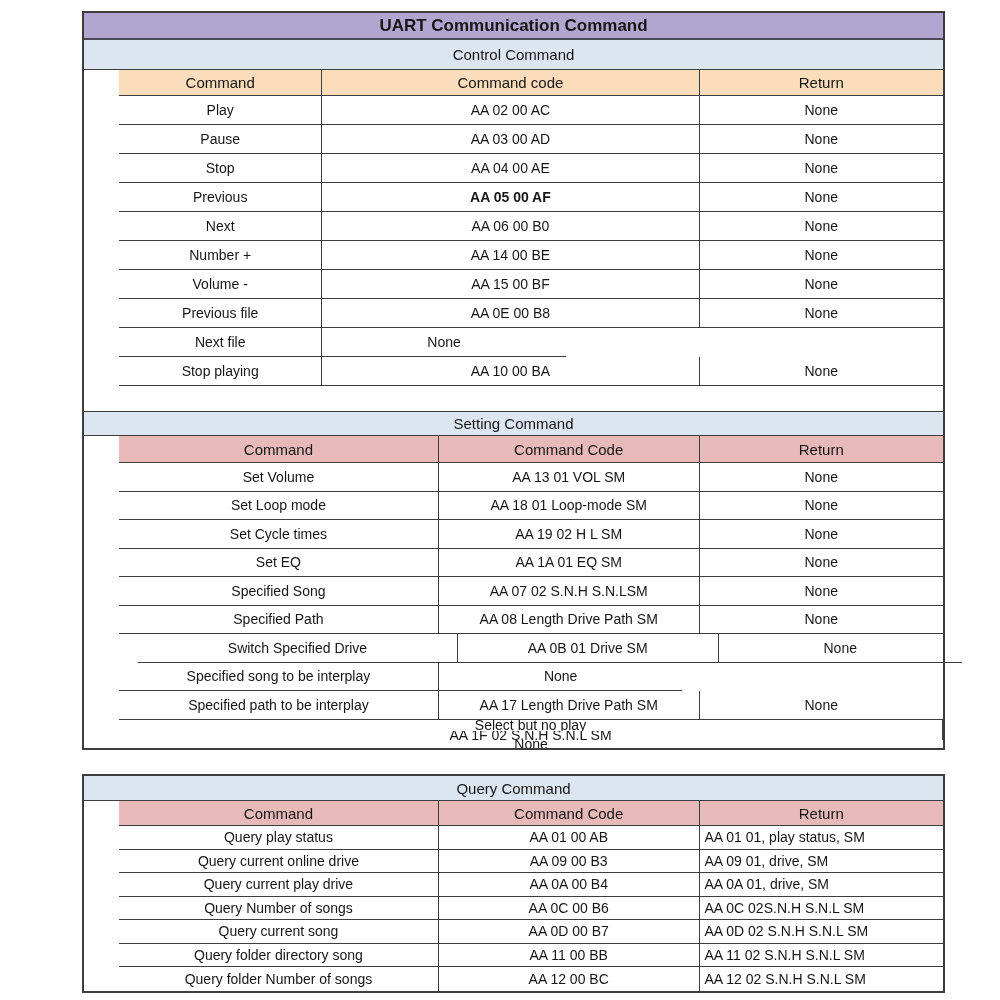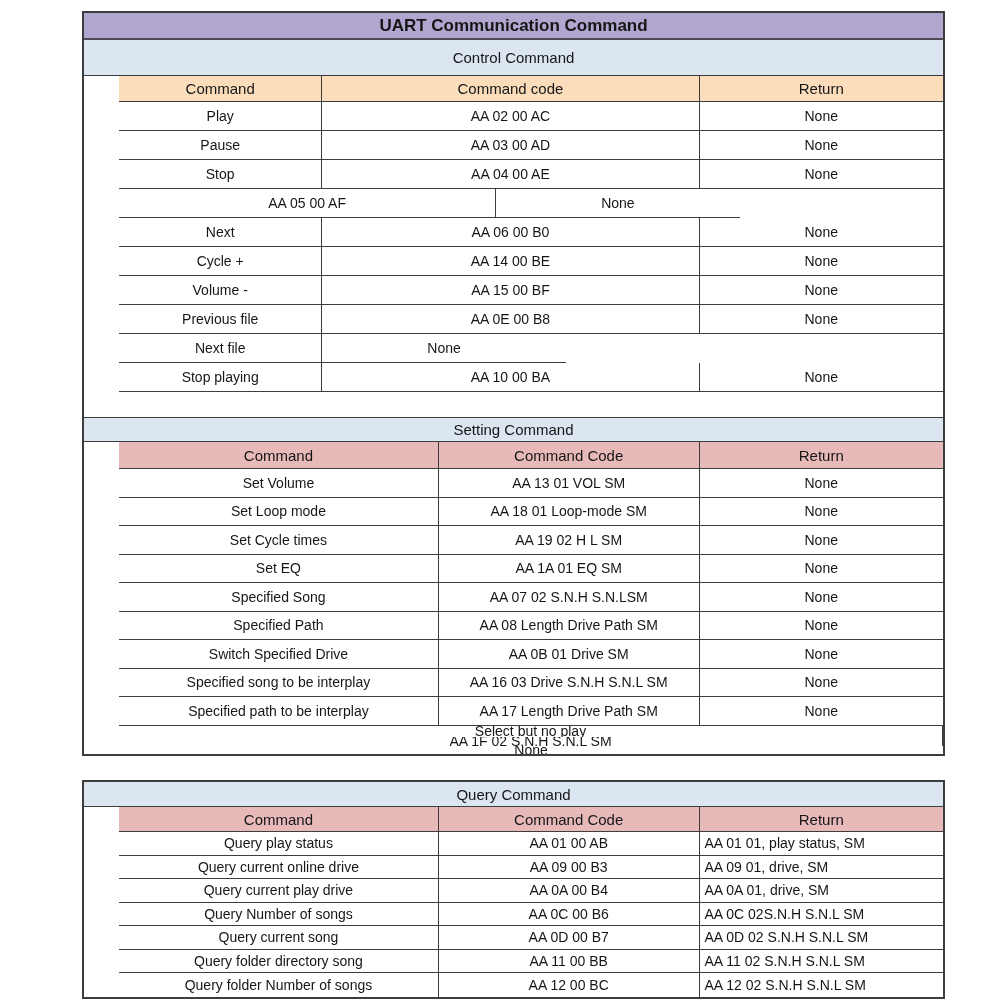--- a/index.html
+++ b/index.html
@@ -75,21 +75,21 @@
     border-bottom: 1.5px solid var(--border, #3d3d3d);
   }
 </style>
 </head>
 <body>
 
 <div class="doc">
   <div class="block">
     <div class="bar title-bar">UART Communication Command</div>
     <div id="sect-0">
-        <div class="bar section-bar" style="height: 36px;">Control Command</div>
+        <div class="bar section-bar" style="height: 30px;">Control Command</div>
         <div class="row hdr hdr-peach" style="height: 26px;">
           <div class="cell" style="flex: 0 0 24.68%;">Command</div>
           <div class="cell" style="flex: 0 0 45.77%;">Command code</div>
           <div class="cell" style="flex: 0 0 29.55%;">Return</div>
         </div>
         <div class="row" style="height: 29px;">
           <div class="cell" style="flex: 0 0 24.68%;">Play</div>
           <div class="cell" style="flex: 0 0 45.77%;">AA 02 00 AC</div>
           <div class="cell" style="flex: 0 0 29.55%;">None</div>
         </div>
@@ -97,30 +97,31 @@
           <div class="cell" style="flex: 0 0 24.68%;">Pause</div>
           <div class="cell" style="flex: 0 0 45.77%;">AA 03 00 AD</div>
           <div class="cell" style="flex: 0 0 29.55%;">None</div>
         </div>
         <div class="row" style="height: 29px;">
           <div class="cell" style="flex: 0 0 24.68%;">Stop</div>
           <div class="cell" style="flex: 0 0 45.77%;">AA 04 00 AE</div>
           <div class="cell" style="flex: 0 0 29.55%;">None</div>
         </div>
         <div class="row" style="height: 29px;">
-          <div class="cell" style="flex: 0 0 45.77%;">AA 05 00 AF</div>
+          <div class="cell" style="flex: 0 0 24.68%;">Previous</div>
+          <div class="cell" style="flex: 0 0 45.77%; font-weight: bold;">AA 05 00 AF</div>
           <div class="cell" style="flex: 0 0 29.55%;">None</div>
         </div>
         <div class="row" style="height: 29px;">
           <div class="cell" style="flex: 0 0 24.68%;">Next</div>
           <div class="cell" style="flex: 0 0 45.77%;">AA 06 00 B0</div>
           <div class="cell" style="flex: 0 0 29.55%;">None</div>
         </div>
         <div class="row" style="height: 29px;">
-          <div class="cell" style="flex: 0 0 24.68%;">Cycle +</div>
+          <div class="cell" style="flex: 0 0 24.68%;">Number +</div>
           <div class="cell" style="flex: 0 0 45.77%;">AA 14 00 BE</div>
           <div class="cell" style="flex: 0 0 29.55%;">None</div>
         </div>
         <div class="row" style="height: 29px;">
           <div class="cell" style="flex: 0 0 24.68%;">Volume -</div>
           <div class="cell" style="flex: 0 0 45.77%;">AA 15 00 BF</div>
           <div class="cell" style="flex: 0 0 29.55%;">None</div>
         </div>
         <div class="row" style="height: 29px;">
           <div class="cell" style="flex: 0 0 24.68%;">Previous file</div>
@@ -169,27 +170,26 @@
           <div class="cell" style="flex: 0 0 38.82%;">Specified Song</div>
           <div class="cell" style="flex: 0 0 31.63%;">AA 07 02 S.N.H S.N.LSM</div>
           <div class="cell" style="flex: 0 0 29.55%;">None</div>
         </div>
         <div class="row" style="height: 28.5px;">
           <div class="cell" style="flex: 0 0 38.82%;">Specified Path</div>
           <div class="cell" style="flex: 0 0 31.63%;">AA 08 Length Drive Path SM</div>
           <div class="cell" style="flex: 0 0 29.55%;">None</div>
         </div>
         <div class="row" style="height: 28.5px;">
-          <div class="cell" style="flex: 0 0 38.82%;">Switch Specified Drive</div>
+          <div class="cell" style="flex: 0 0 38.82%; margin-left: 19px;">Switch Specified Drive</div>
           <div class="cell" style="flex: 0 0 31.63%;">AA 0B 01 Drive SM</div>
           <div class="cell" style="flex: 0 0 29.55%;">None</div>
         </div>
         <div class="row" style="height: 28.5px;">
           <div class="cell" style="flex: 0 0 38.82%;">Specified song to be interplay</div>
-          <div class="cell" style="flex: 0 0 31.63%;">AA 16 03 Drive S.N.H S.N.L SM</div>
           <div class="cell" style="flex: 0 0 29.55%;">None</div>
         </div>
         <div class="row" style="height: 28.5px;">
           <div class="cell" style="flex: 0 0 38.82%;">Specified path to be interplay</div>
           <div class="cell" style="flex: 0 0 31.63%;">AA 17 Length Drive Path SM</div>
           <div class="cell" style="flex: 0 0 29.55%;">None</div>
         </div>
         <div class="row no-bb" style="height: 28.5px; flex-direction: column;">
           <div class="cell" style="flex: 0 0 38.82%;">Select but no play</div>
           <div class="cell" style="flex: 0 0 31.63%;">AA 1F 02 S.N.H S.N.L SM</div>

